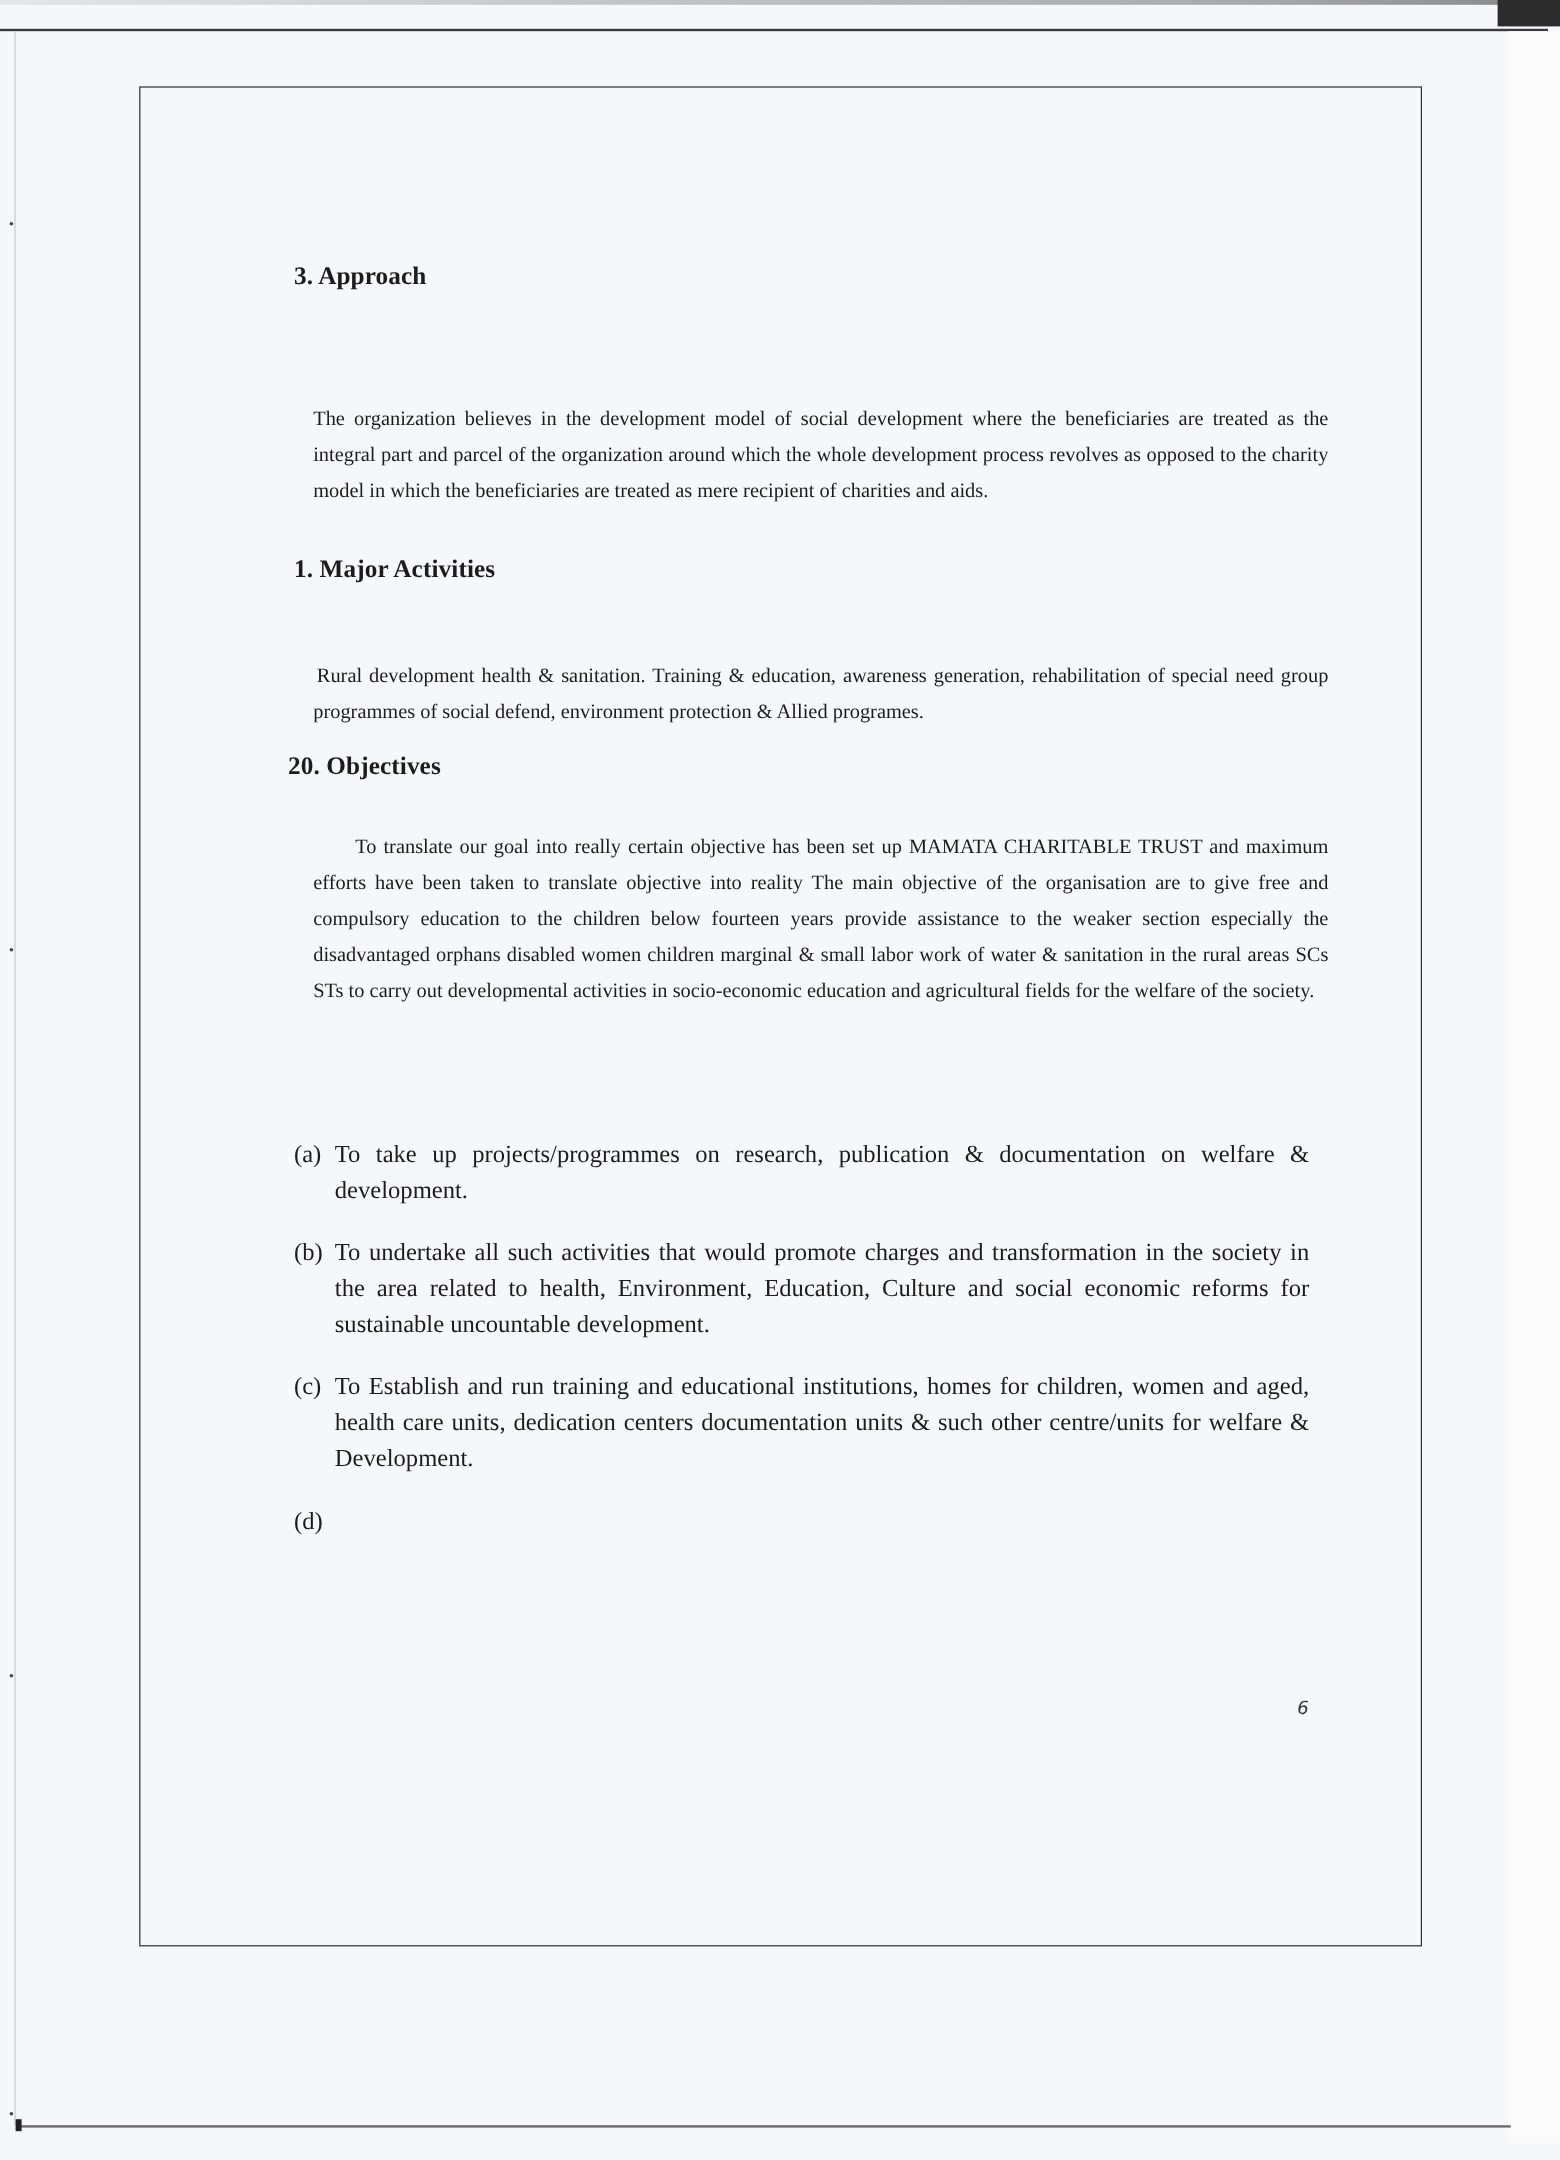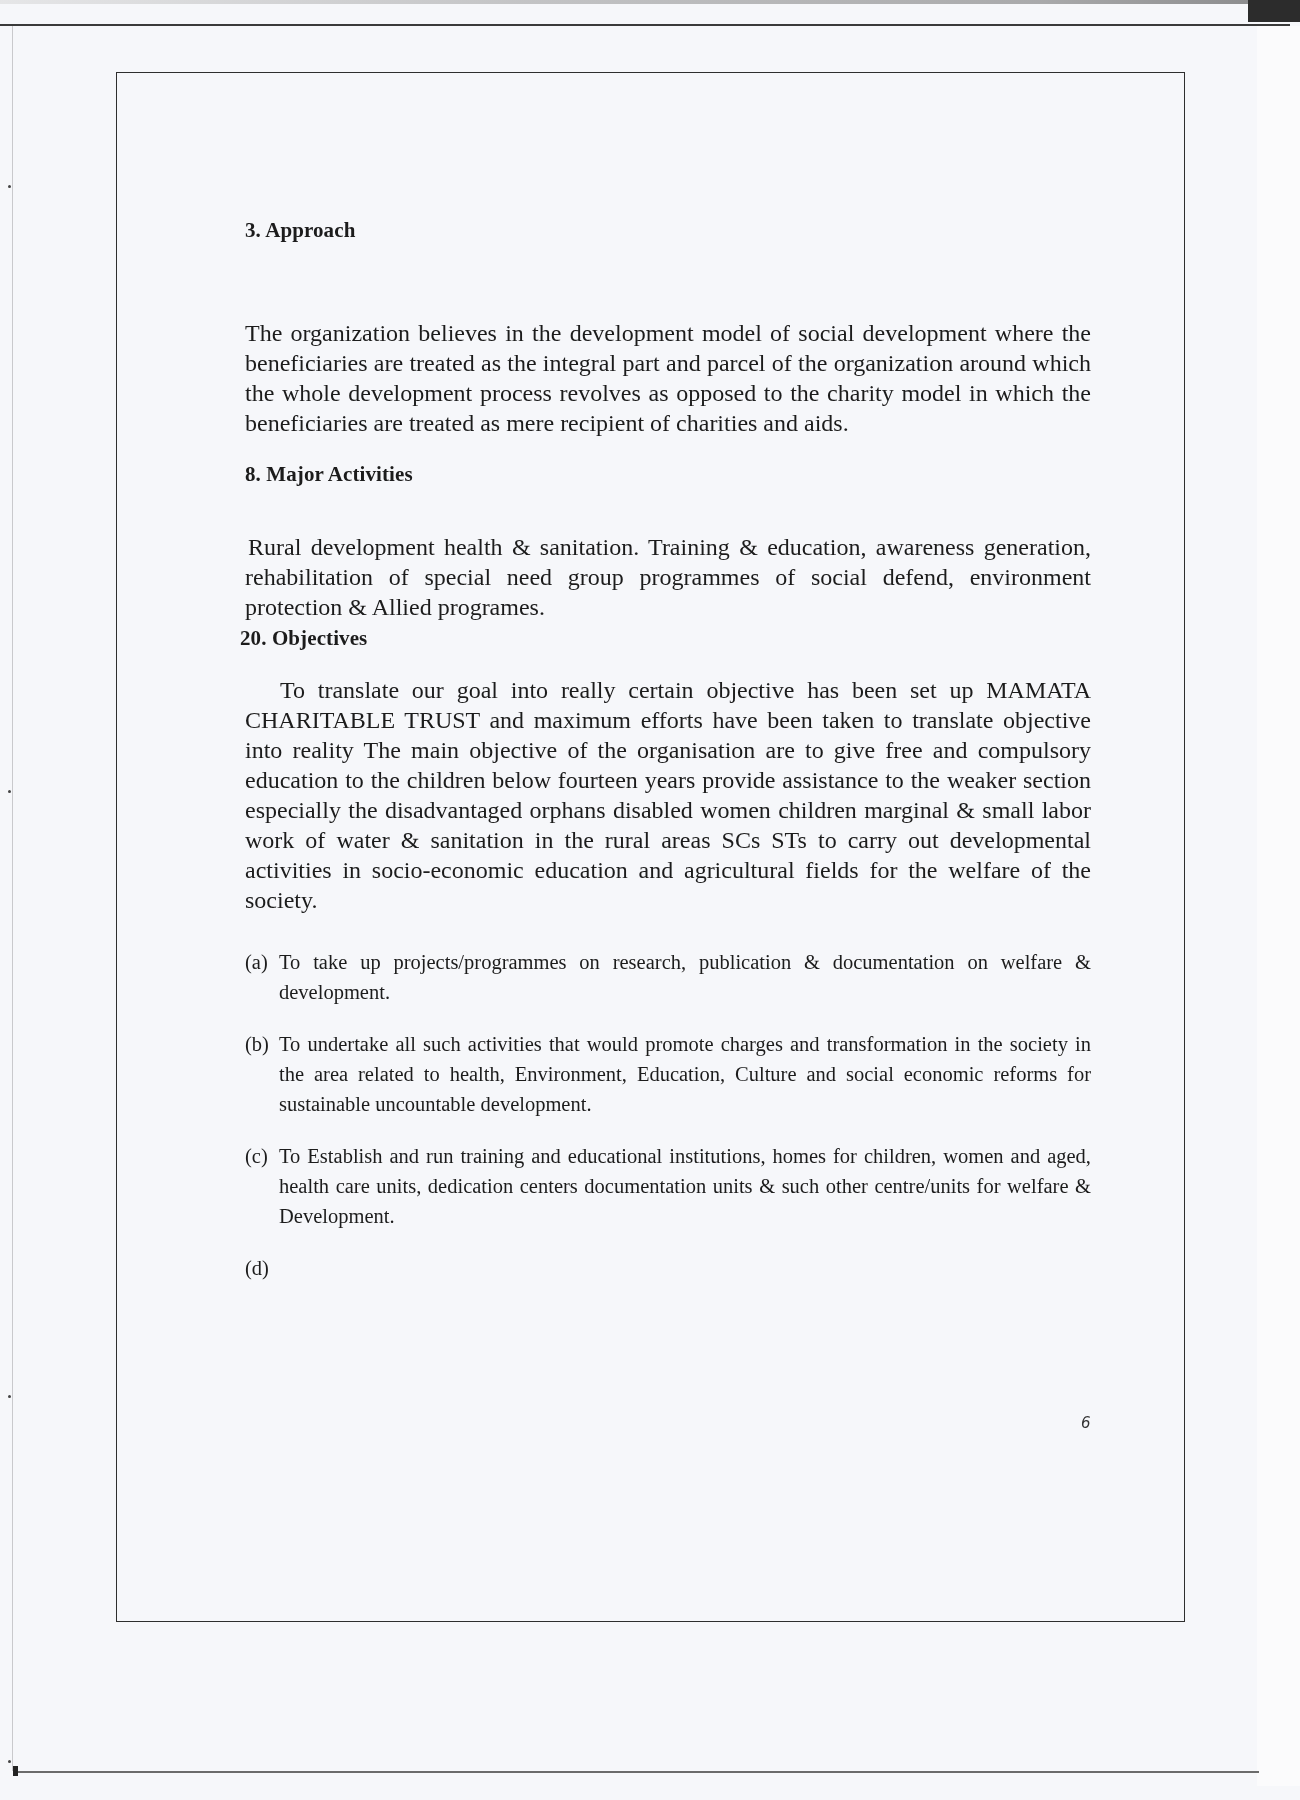--- a/index.html
+++ b/index.html
@@ -92,24 +92,24 @@
       font-weight: bold;
       font-size: 21px;
       letter-spacing: 0.1px;
       white-space: nowrap;
       margin: 0;
     }
     .para {
       position: absolute;
       left: 0;
       width: 846px;
-      font-size: 24px;
+      font-size: 17px;
       line-height: 30px;
       text-align: justify;
-      margin: 0;
+      margin: 16px;
     }
     .indent-first {
       text-indent: 35px;
     }
     .list-item {
       position: absolute;
       left: 0;
       width: 846px;
       font-size: 20.5px;
       line-height: 30px;
@@ -156,21 +156,21 @@
 <div class="speck" style="left:8px; top:1395px;"></div>
 <div class="speck" style="left:8px; top:1760px;"></div>
 
 <div class="frame"></div>
 
 <div class="content">
 
   <h2 class="heading" style="top:218px; left:0;">3. Approach</h2>
   <p class="para" style="top:318px;">The organization believes in the development model of social development where the beneficiaries are treated as the integral part and parcel of the organization around which the whole development process revolves as opposed to the charity model in which the beneficiaries are treated as mere recipient of charities and aids.</p>
 
-  <h2 class="heading" style="top:462px; left:0;">8.  Major Activities</h2>
+  <h2 class="heading" style="top:462px; left:0;">1.  Major Activities</h2>
   <p class="para" style="top:532px; text-indent:3px;">Rural development health &amp; sanitation. Training &amp; education, awareness generation, rehabilitation of special need group programmes of social defend, environment protection &amp; Allied programes.</p>
 
   <h2 class="heading" style="top:626px; left:-5px;">20. Objectives</h2>
   <p class="para indent-first" style="top:675px;">To translate our goal into really certain objective has been set up  MAMATA CHARITABLE TRUST    and maximum efforts have been taken to translate objective into reality The main objective of the organisation are to give free and compulsory education to the children below fourteen years provide assistance to the weaker section especially the disadvantaged orphans disabled women children marginal &amp; small labor work of water &amp; sanitation in the rural areas SCs STs to carry out developmental activities in socio-economic education and agricultural fields for the welfare of the society.</p>
 
   <div class="list-item" style="top:947px;">
     <span class="list-marker">(a)</span>
     <span>To take up projects/programmes on research, publication &amp; documentation on welfare &amp; development.</span>
   </div>
 

